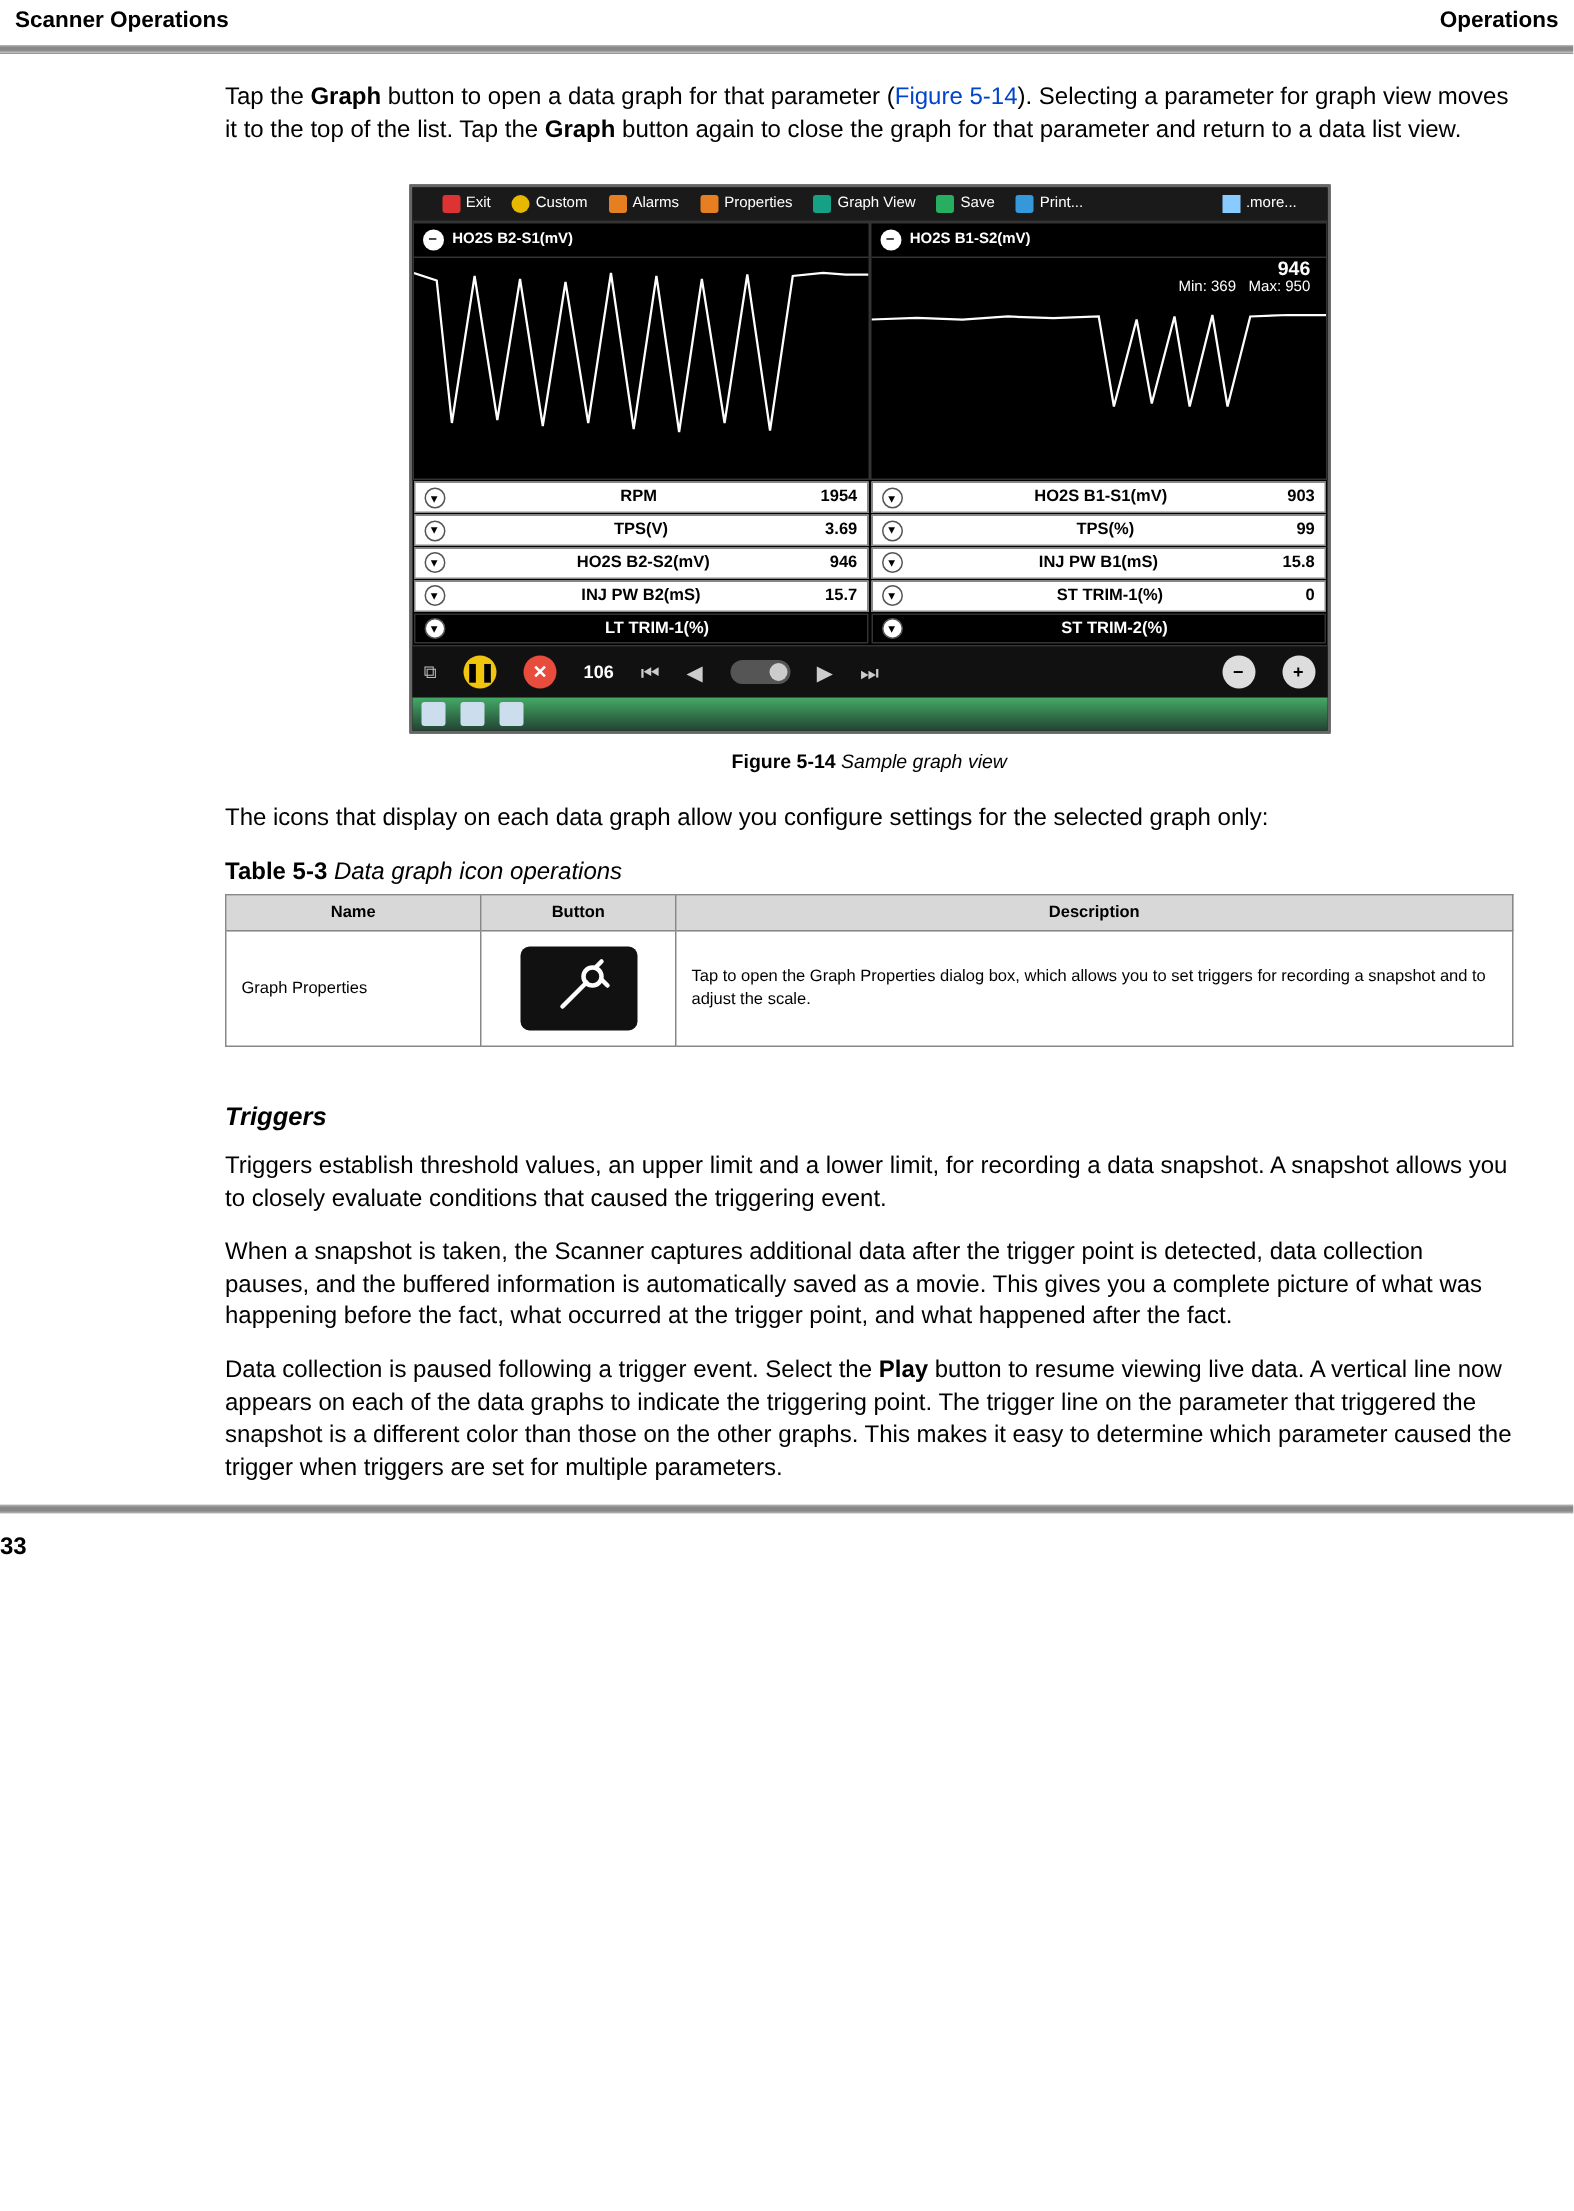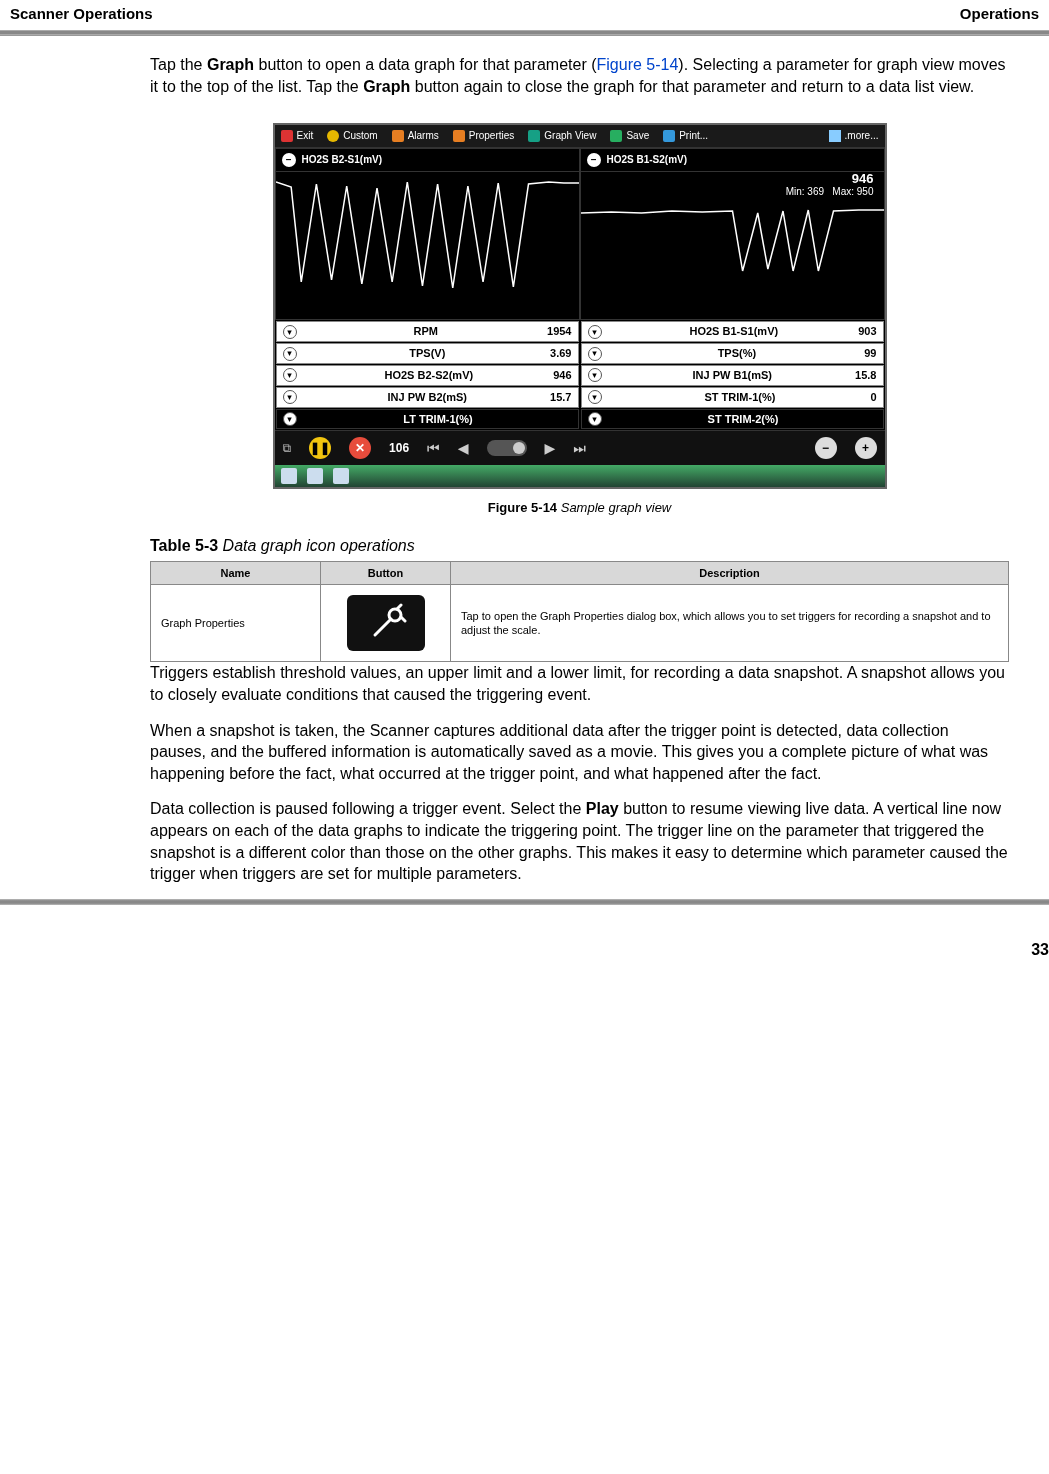--- a/index.html
+++ b/index.html
@@ -79,24 +79,23 @@
   .icon-box {
     width: 78px; height: 56px;
     background: #111;
     border-radius: 6px;
     display: inline-flex;
     align-items: center;
     justify-content: center;
   }
   .icon-box svg { stroke: #fff; fill: none; }
   .page-number {
-    text-align: right;
-    font-weight: bold;
-    margin: 34px 0 8px 0;
-    padding-left: 20px;
+    text-align: left;
+    font-weight: bold;
+    margin: 12px 0 8px 0;
   }
   .footer-rule {
     height: 6px;
     background: linear-gradient(to bottom, #bbb 0%, #888 30%, #888 70%, #bbb 100%);
     margin: 0 0 4px 0;
   }
 
   
   .scanner-shot {
     width: 614px;
@@ -113,21 +112,21 @@
     padding: 2px 6px;
     display: flex;
     align-items: center;
     gap: 4px;
   }
   .ss-titlebar .crumb { }
   .ss-toolbar {
     background: #1a1a1a;
     color: #fff;
     font-size: 10px;
-    padding: 4px 6px;
+    padding: 4px 20px;
     display: flex;
     align-items: center;
     gap: 14px;
     border-bottom: 1px solid #333;
   }
   .ss-toolbar .tb-item { display:flex; align-items:center; gap:4px; }
   .ss-toolbar .spacer { flex: 1; }
   .tb-ico { width:12px; height:12px; display:inline-block; }
   .ico-red { background:#d33; border-radius:2px; }
   .ico-yellow { background:#e6b800; border-radius:50%; }
@@ -405,20 +404,21 @@
         <span class="tb-icon"></span>
       </div>
 
     </div>
   </div>
 
   <div class="figure-caption">
     <span class="figlabel">Figure 5-14</span><span class="figcapital"> Sample graph view</span>
   </div>
 
+  <p>The icons that display on each data graph allow you configure settings for the selected graph only:</p>
 
   <div class="table-caption">
     <span class="tlabel">Table 5-3</span><span class="ttitle"> Data graph icon operations</span>
   </div>
 
   <table class="icon-table">
     <thead>
       <tr>
         <th>Name</th>
         <th>Button</th>
@@ -437,20 +437,21 @@
                 <path d="M34 6 L38 2 M38 14 L42 18"></path>
               </g>
             </svg>
           </span>
         </td>
         <td>Tap to open the Graph Properties dialog box, which allows you to set triggers for recording a snapshot and to adjust the scale.</td>
       </tr>
     </tbody>
   </table>
 
+  <h3 class="subsection-heading">Triggers</h3>
 
   <p>Triggers establish threshold values, an upper limit and a lower limit, for recording a data snapshot. A snapshot allows you to closely evaluate conditions that caused the triggering event.</p>
   <p>When a snapshot is taken, the Scanner captures additional data after the trigger point is detected, data collection pauses, and the buffered information is automatically saved as a movie. This gives you a complete picture of what was happening before the fact, what occurred at the trigger point, and what happened after the fact.</p>
   <p>
     <span>Data collection is paused following a trigger event. Select the </span><span class="bold">Play</span><span> button to resume viewing live data. A vertical line now appears on each of the data graphs to indicate the triggering point. The trigger line on the parameter that triggered the snapshot is a different color than those on the other graphs. This makes it easy to determine which parameter caused the trigger when triggers are set for multiple parameters.</span>
   </p>
 
 </div>
 
 <div class="footer-rule"></div>

